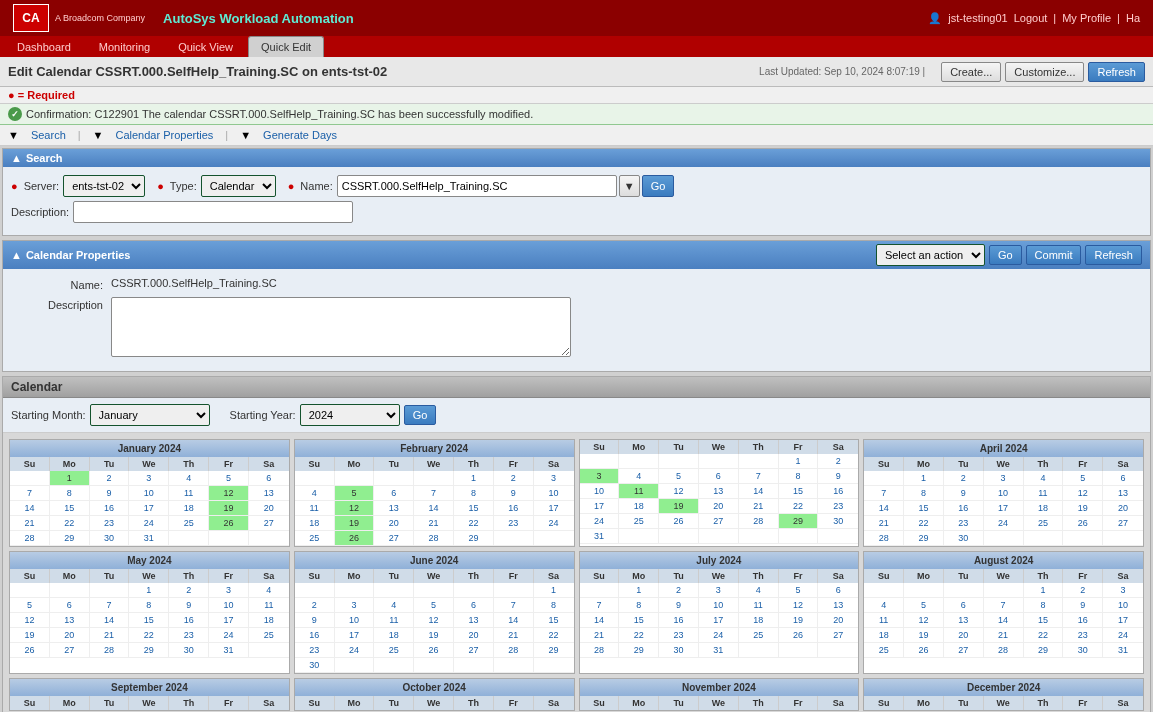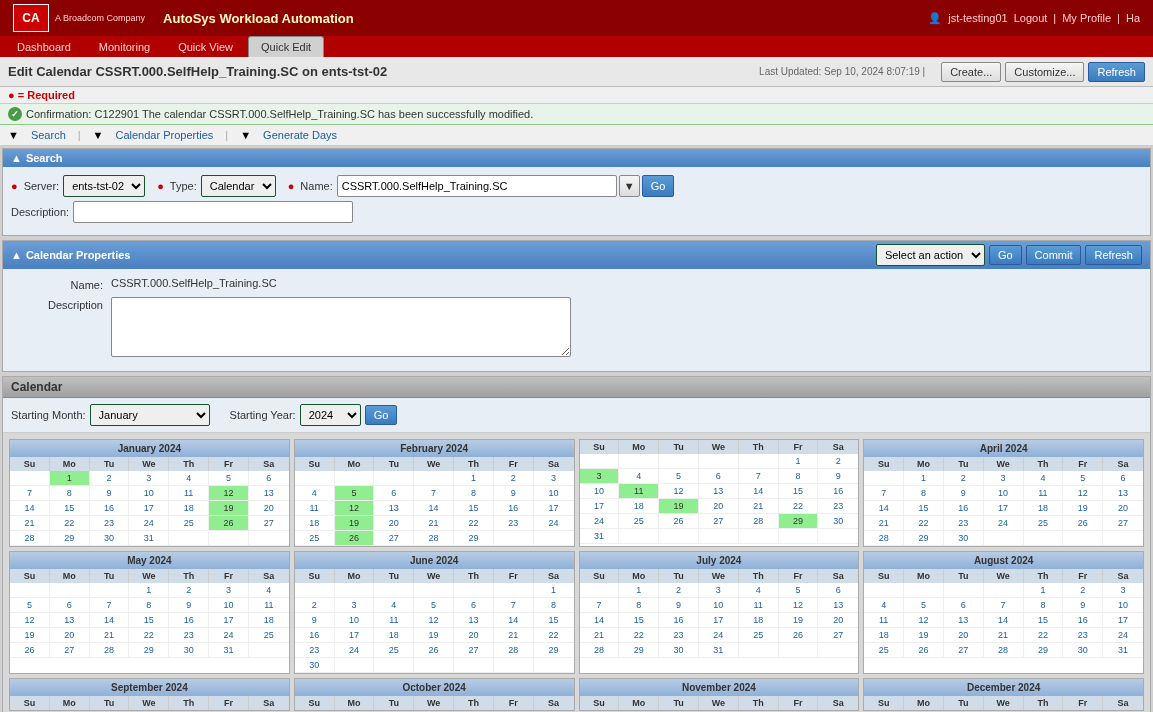--- a/index.html
+++ b/index.html
@@ -18,21 +18,21 @@
     .top-header-left { display: flex; align-items: center; gap: 8px; }
     .brand-logo { display: flex; align-items: center; gap: 6px; }
     .ca-logo {
       width: 36px; height: 28px;
       background: #cc0000;
       border: 1px solid #fff;
       display: flex; align-items: center; justify-content: center;
       color: white; font-weight: bold; font-size: 12px;
     }
     .broadcom-text { font-size: 9px; color: #ffcccc; line-height: 1.2; }
-    .app-title { color: #fef9c3; font-size: 13px; font-weight: bold; margin-left: 10px; }
+    .app-title { color: #5eead4; font-size: 13px; font-weight: bold; margin-left: 10px; }
     .top-header-right { display: flex; align-items: center; gap: 6px; font-size: 11px; color: #ffcccc; }
     .top-header-right a { color: #ffcccc; text-decoration: none; }
 
     
     .nav-tabs {
       background: #b00000;
       display: flex;
       align-items: flex-end;
       padding: 0 4px;
       gap: 2px;
@@ -416,21 +416,21 @@
         <label class="form-label">Starting Month:</label>
         <select class="form-select" style="width:120px;">
           <option>January</option><option>February</option><option>March</option>
           <option>April</option><option>May</option><option>June</option>
           <option>July</option><option>August</option><option>September</option>
           <option>October</option><option>November</option><option>December</option>
         </select>
       </div>
       <div class="form-group">
         <label class="form-label">Starting Year:</label>
-        <select class="form-select" style="width:61px;">
+        <select class="form-select" style="width:100px;">
           <option>2024</option>
         </select>
         <button class="btn btn-blue">Go</button>
       </div>
     </div>
 
     <div class="calendars-grid" id="calendars-grid">
     <div class="month-calendar">
           <div class="month-title">January 2024</div>
           <div class="day-header-row">

